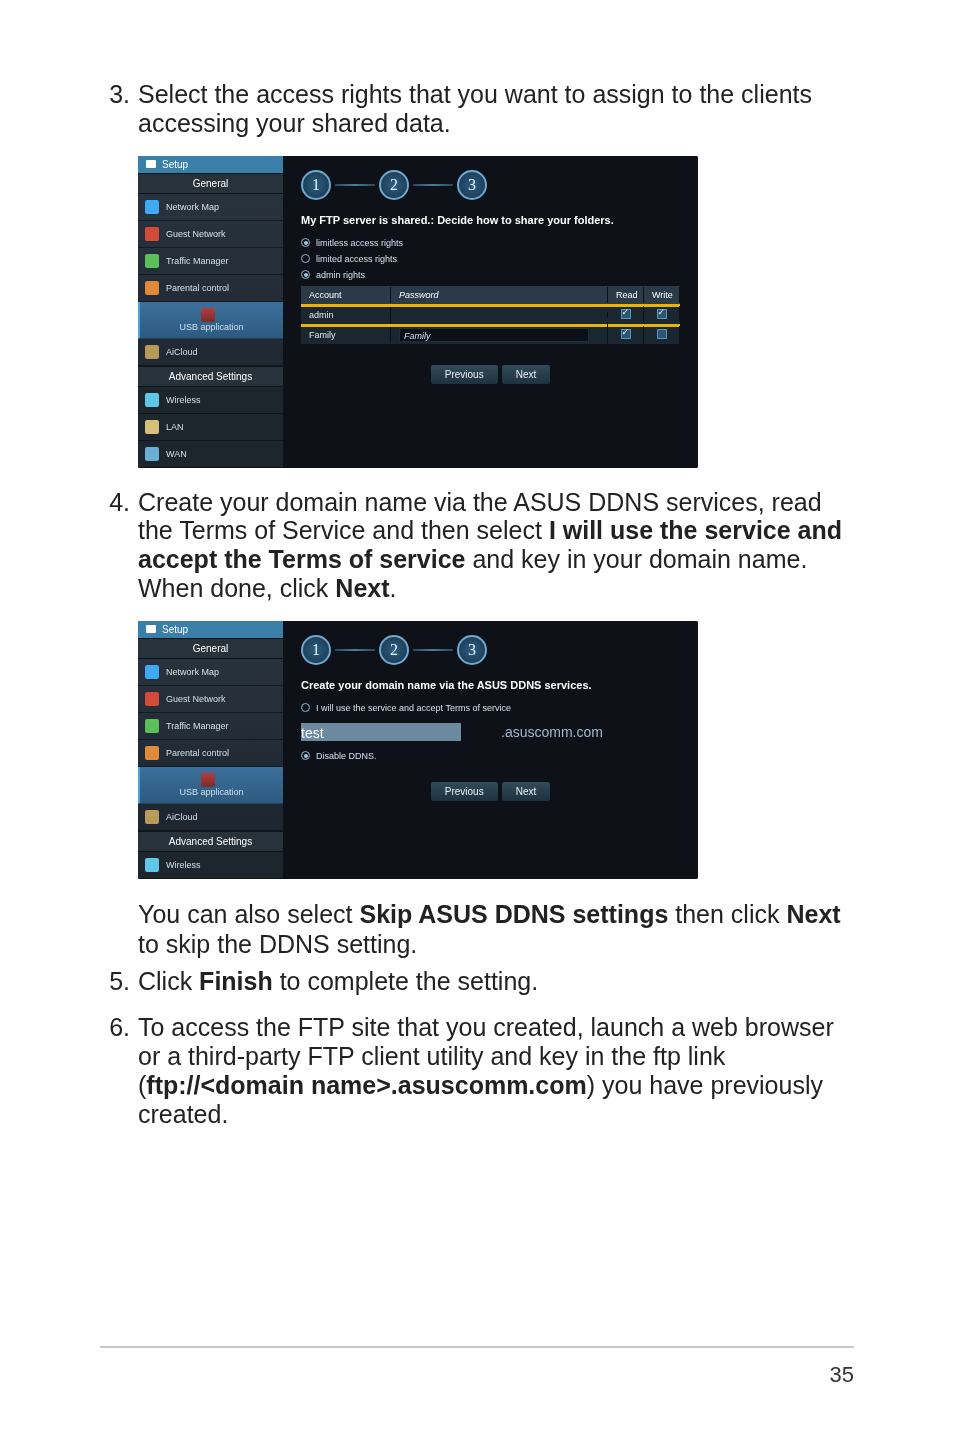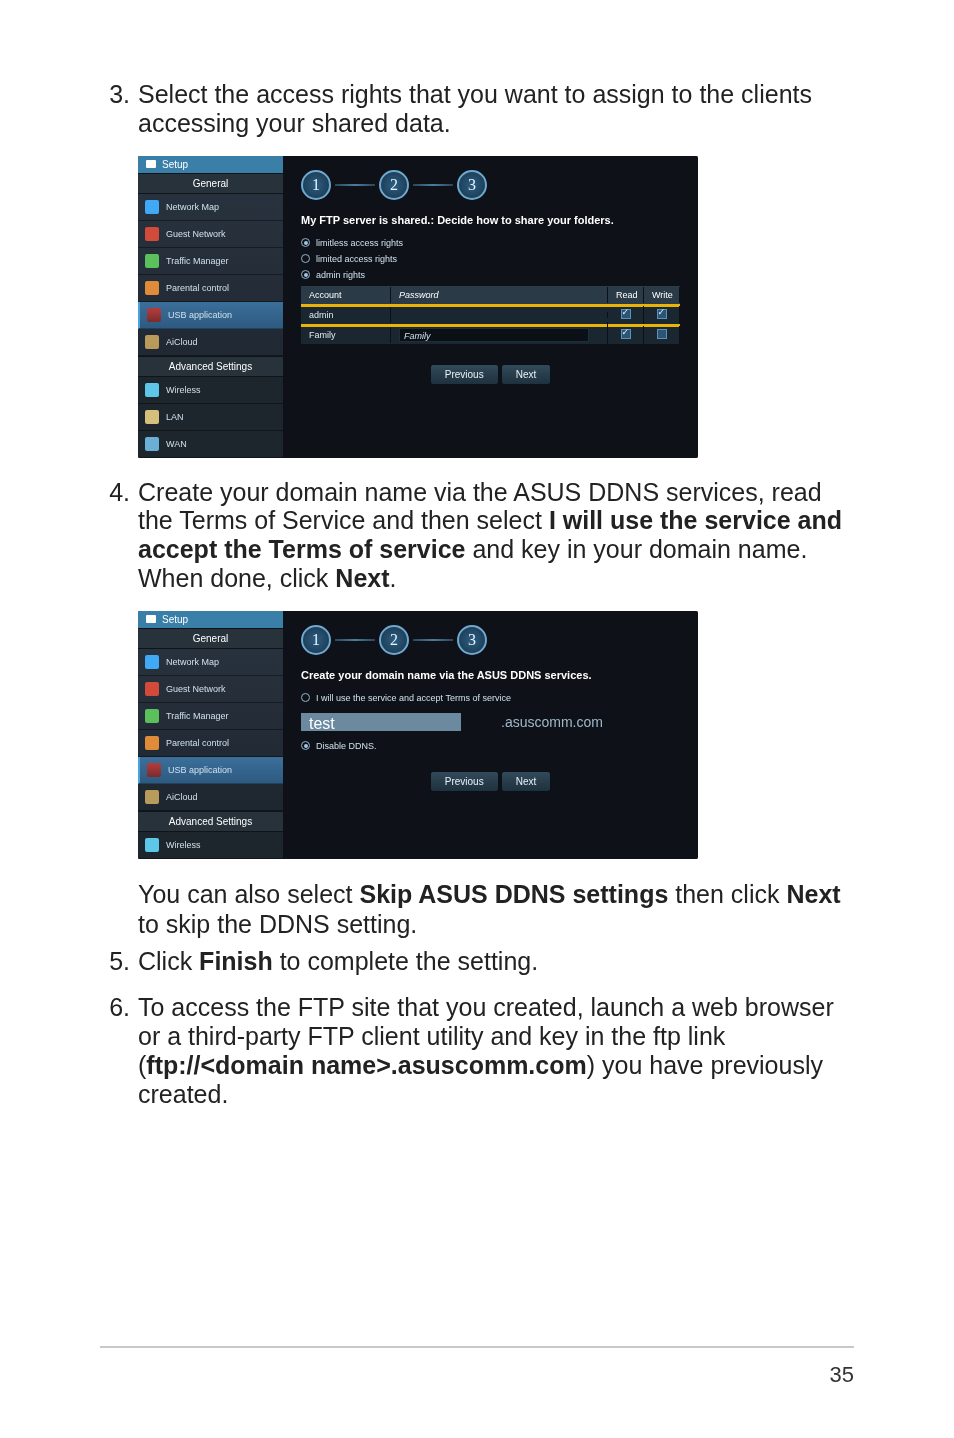--- a/index.html
+++ b/index.html
@@ -12,21 +12,21 @@
   .indent { margin-left: 38px; font-size: 25px; line-height: 1.2; color: #222; margin-bottom: 8px; }
   b { font-weight: 700; }
   .shot { width: 560px; margin: 8px 9px 20px 38px; background: #b91c1c; border-radius: 2px; overflow: hidden; font-size: 10px; color: #cfd8dc; }
   
   .router { display: flex; }
   .sidenav { width: 145px; background: linear-gradient(#2a3440,#1b232c); }
   .setup { background: #3a7fa8; color: #fff; font-size: 10px; padding: 3px 8px; display: flex; align-items: center; }
   .setup .flag { width: 10px; height: 8px; background: #fff; display: inline-block; margin-right: 6px; border-radius: 1px; }
   .section-head { background: #27323b; color: #fff; text-align: center; font-size: 10px; padding: 4px 0; border-top: 1px solid #0e1419; border-bottom: 1px solid #0e1419; }
   .navitem { display: flex; align-items: center; padding: 6px 7px; color: #cfe0eb; font-size: 9px; border-bottom: 1px solid rgba(0,0,0,.4); }
-  .navitem.active { background: linear-gradient(#3b6f9b,#2e5a80); border-left: 2px solid #4aa3df; }
+  .navitem.active { background: linear-gradient(#3b6f9b,#2e5a80); border-left: 2px solid #4aa3df; flex-direction: column; }
   .navitem.advanced { background: #1d252d; }
   .nicon { width: 14px; height: 14px; margin-right: 7px; border-radius: 2px; flex-shrink: 0; }
   .ic-blue { background: #3fa9f5; }
   .ic-red { background: #d24a3a; }
   .ic-green { background: #5bbf5b; }
   .ic-orange { background: #e08b3a; }
   .ic-sky { background: #5ec7e8; }
   .ic-usb { background: linear-gradient(#b43d3d,#7a2c2c); }
   .ic-cloud { background: #b89b5a; }
   .ic-home { background: #d6bf7a; }
@@ -50,21 +50,21 @@
   .c-pwd { flex: 1; font-style: italic; }
   .c-chk { width: 36px; text-align: center; }
   .chk { display: inline-block; width: 10px; height: 10px; background: #2b5575; border: 1px solid #5b93b8; position: relative; }
   .chk.on::after { content:"✓"; position:absolute; top:-3px; left:0; color:#e6f3fb; font-size:9px; }
   .pwd-input { background:#0a1016; border:1px solid #1e2e3a; height:14px; margin:3px 0; width:95%; }
   
   .btn-row { text-align: center; margin-top: 20px; }
   .btn { display: inline-block; background: linear-gradient(#324a5a,#1e313e); border: 1px solid #0a1218; color: #e8f1f7; font-size: 10px; padding: 4px 14px; border-radius: 3px; margin: 0 1px; }
   
   .domain-input-row { display:flex; align-items:center; margin:10px 0 10px 0;}
-  .domain-input { background:#6b8aa0; border:none; height:18px; width:160px; padding:2px 8px; color:#fff; font-size:16px; }
+  .domain-input { background:#6b8aa0; border:none; height:18px; width:160px; padding:2px 0; color:#fff; font-size:14px; }
   .domain-suffix { color:#9fb8c9; font-size:14px; margin-left:40px; }
   .page-num { position: absolute; bottom: 50px; right: 100px; font-size: 22px; color: #333; }
   hr.footer { position: absolute; bottom: 90px; left: 100px; right: 100px; border: none; border-top: 2px solid #c8c8c8; }
 </style>
 </head>
 <body>
 
 <div class="page">
 
   <ol class="main-list">

